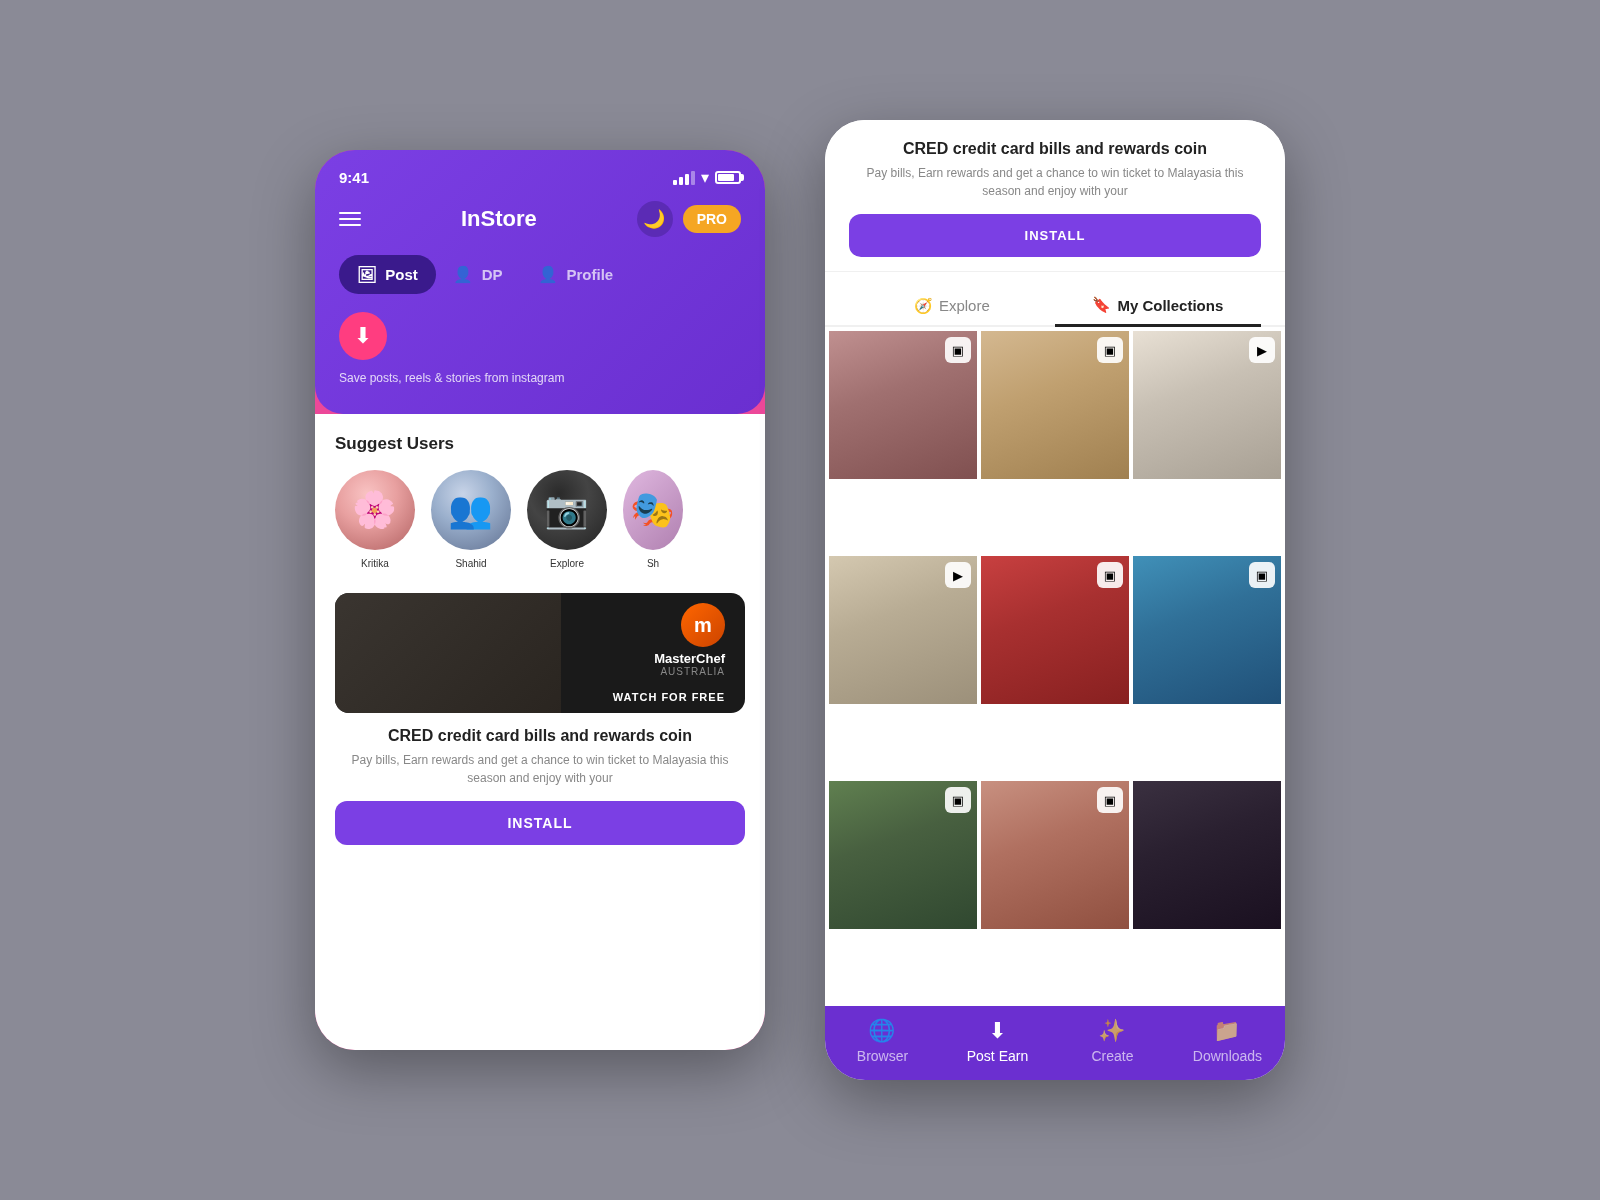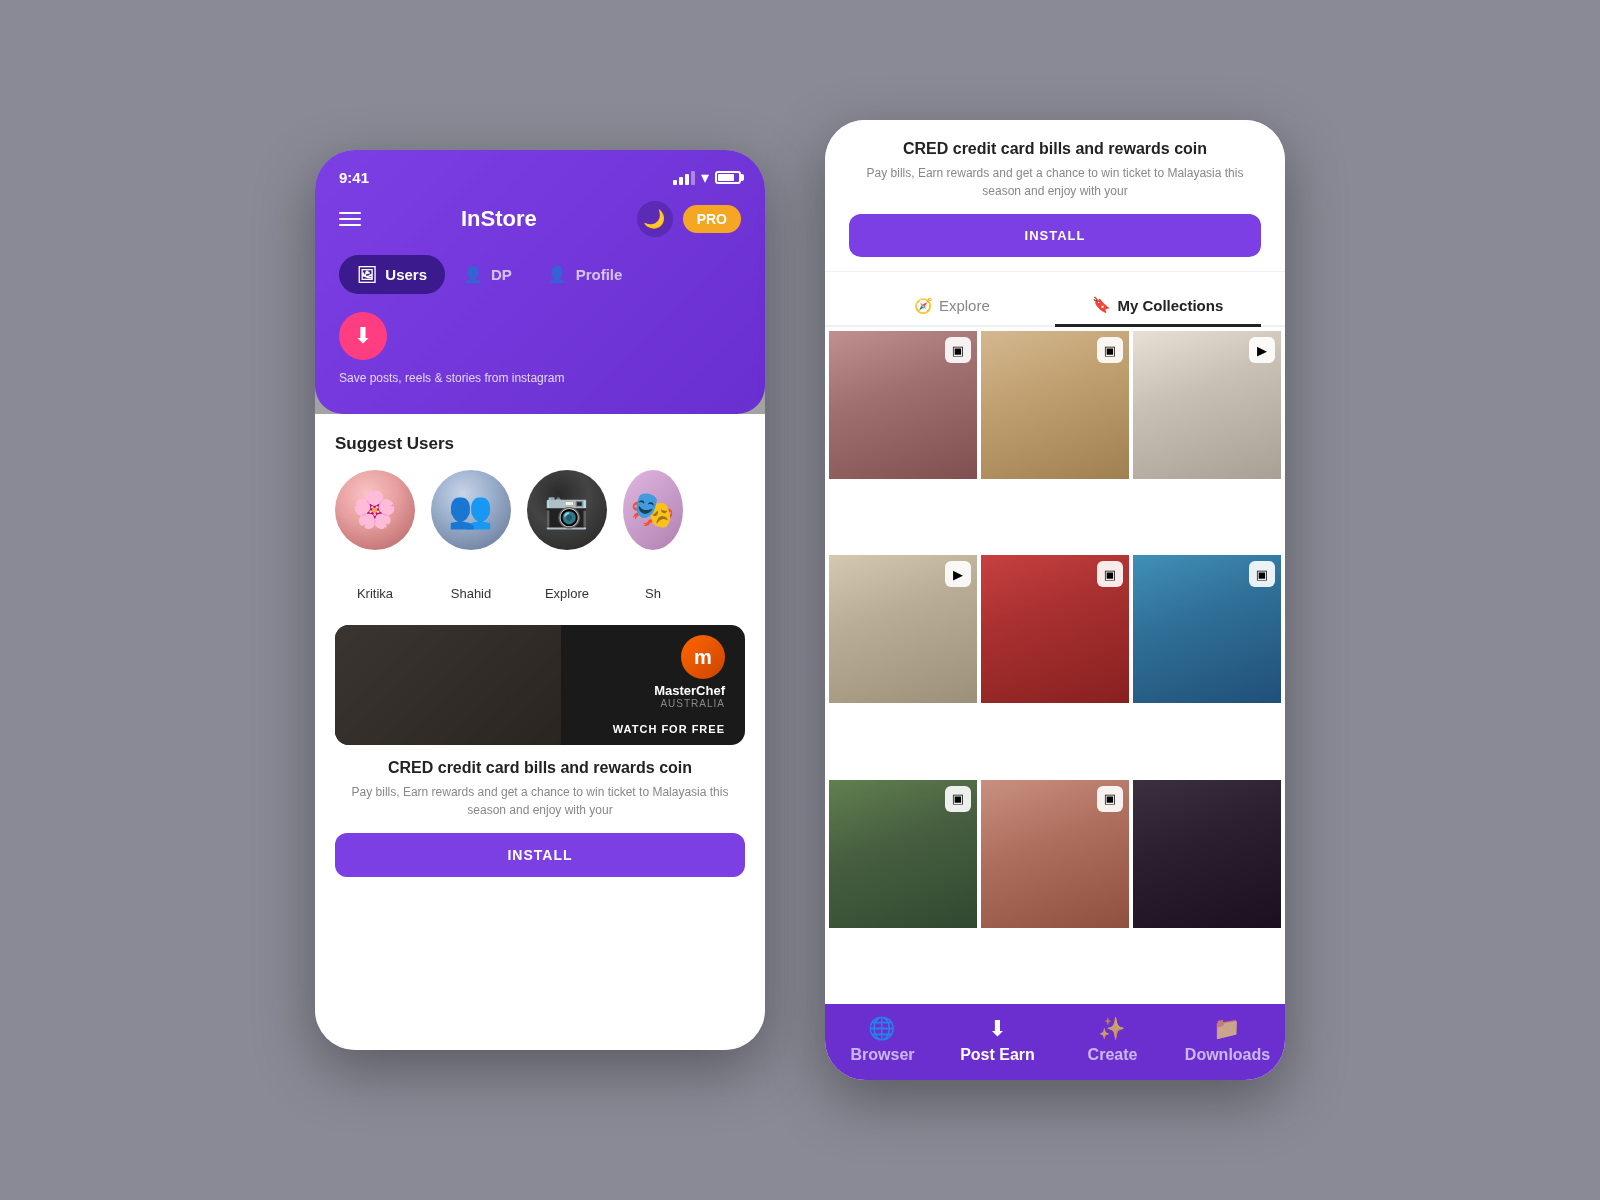--- a/index.html
+++ b/index.html
@@ -12,21 +12,21 @@
       justify-content: center;
       gap: 60px;
       font-family: -apple-system, BlinkMacSystemFont, 'Segoe UI', sans-serif;
       overflow: hidden;
     }
 
     
     .phone-left {
       width: 450px;
       min-height: 900px;
-      background: #a3a3a3;
+      background: #ec4899;
       border-radius: 40px;
       overflow: hidden;
       box-shadow: 0 20px 60px rgba(0,0,0,0.35);
       display: flex;
       flex-direction: column;
     }
 
     .phone-header-purple {
       background: linear-gradient(135deg, #7B3FE4 0%, #6A2FD0 100%);
       padding: 18px 24px 28px;
@@ -142,21 +142,21 @@
       margin-bottom: 24px;
       overflow: hidden;
     }
     .user-item { display: flex; flex-direction: column; align-items: center; gap: 8px; }
     .user-avatar {
       width: 80px; height: 80px;
       border-radius: 50%;
       overflow: hidden;
       background: #ddd;
     }
-    .user-name { font-size: 13px; color: #333; font-weight: 500; margin-top: 28px; }
+    .user-name { font-size: 10px; color: #333; font-weight: 500; }
 
     
     .avatar-kritika { background: radial-gradient(circle at 40% 30%, #f9c3c3 0%, #e8a0a0 40%, #b06060 100%); }
     .avatar-shahid { background: radial-gradient(circle at 40% 30%, #c8d4e8 0%, #9aafcc 40%, #607090 100%); }
     .avatar-nandita { background: radial-gradient(circle at 40% 30%, #2a2a2a 0%, #444 40%, #222 100%); }
 
     .masterchef-banner {
       border-radius: 14px;
       overflow: hidden;
       background: #1a1a1a;
@@ -321,21 +321,21 @@
       display: flex;
       flex-direction: column;
       align-items: center;
       gap: 4px;
       cursor: pointer;
       color: rgba(255,255,255,0.65);
       font-size: 11px;
     }
     .nav-item.active { color: #fff; }
     .nav-item-icon { font-size: 22px; }
-    .nav-item-label { font-size: 16px; font-weight: 700; }
+    .nav-item-label { font-size: 14px; font-weight: 400; }
 
     
     .face-silhouette {
       width: 100%; height: 100%;
       display: flex; align-items: center; justify-content: center;
       font-size: 36px;
     }
   </style>
 </head>
 <body>
@@ -371,21 +371,21 @@
       <div class="nav-icons">
         <div class="moon-btn">🌙</div>
         <div class="pro-badge">PRO</div>
       </div>
     </div>
 
     
     <div class="tabs-row">
       <div class="tab-btn active">
         <span class="tab-icon">🖼</span>
-        <span>Users</span>
+        <span>Post</span>
       </div>
       <div class="tab-btn">
         <span class="tab-icon">👤</span>
         <span>DP</span>
       </div>
       <div class="tab-btn">
         <span class="tab-icon">👤</span>
         <span>Profile</span>
       </div>
     </div>

